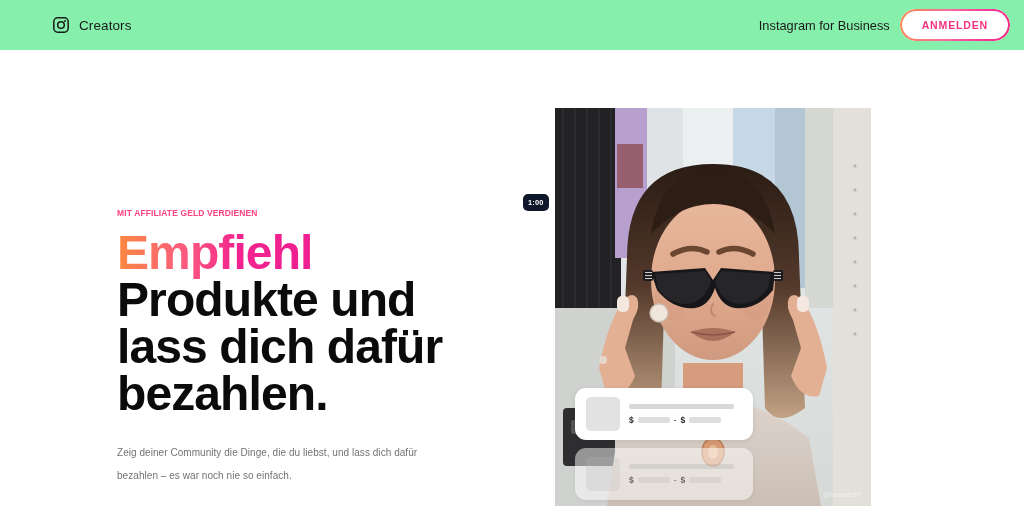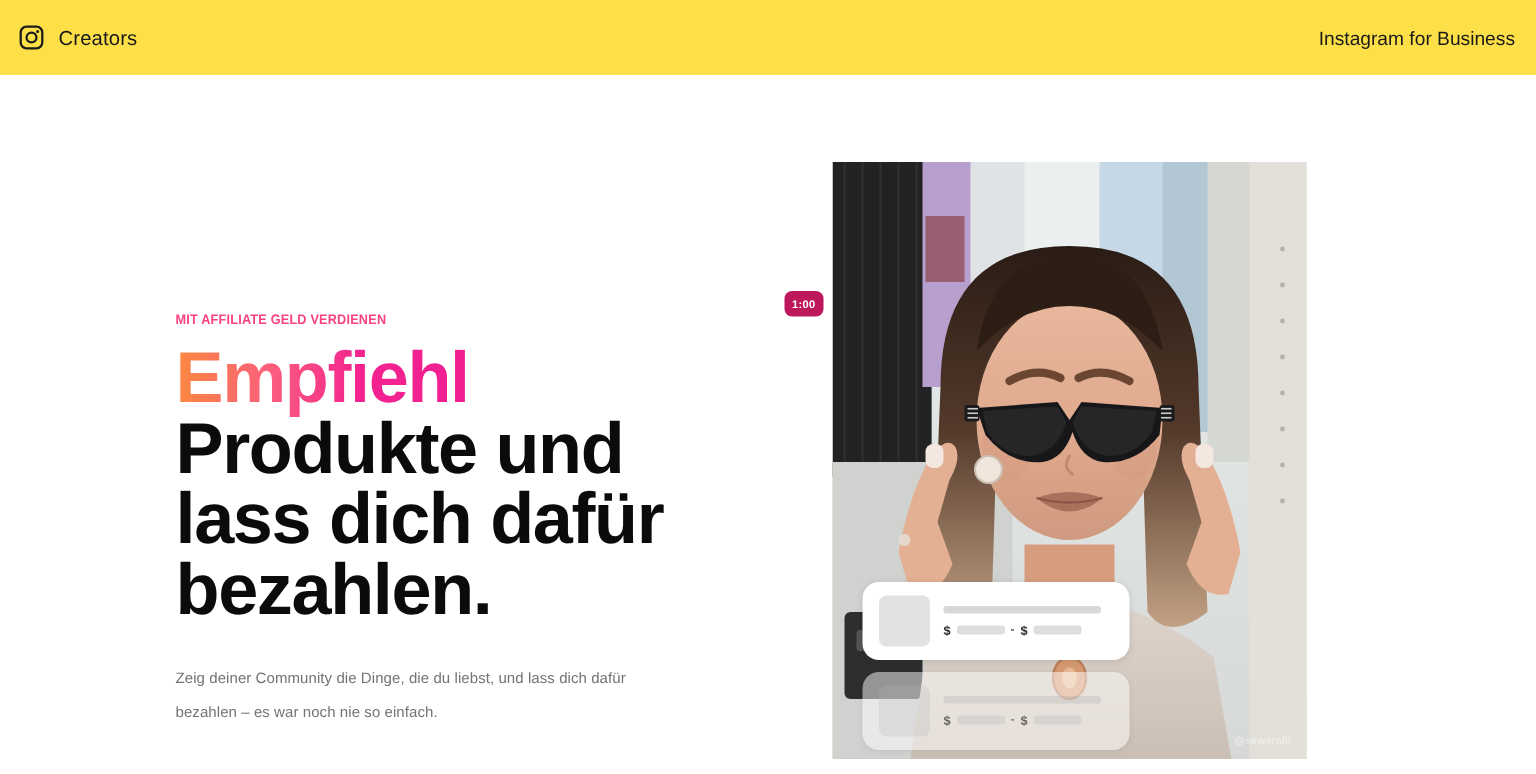--- a/index.html
+++ b/index.html
@@ -27,22 +27,23 @@
   }
 
   
   .header {
     position: absolute;
     top: 0; left: 0;
     width: 1024px;
     height: 50px;
     display: flex;
     align-items: center;
-    background: #fde047;
+    background: #86efac;
     z-index: 20;
+    padding-left: 40px;
   }
 
   .brand {
     display: flex;
     align-items: center;
     gap: 9px;
     margin-left: 12px;
     cursor: pointer;
   }
 
@@ -203,21 +204,21 @@
   .media-svg { display: block; width: 100%; height: 100%; }
 
   .time-badge {
     position: absolute;
     left: -32px;
     top: 86px;
     min-width: 22px;
     height: 17px;
     padding: 0 5px;
     border-radius: 5px;
-    background: #be185d;
+    background: #0f172a;
     display: flex;
     align-items: center;
     justify-content: center;
     z-index: 6;
   }
   .time-badge span {
     font-size: 7.4px;
     font-weight: 600;
     color: #ffffff;
     letter-spacing: 0.2px;
@@ -300,20 +301,23 @@
         <rect x="2.4" y="2.4" width="19.2" height="19.2" rx="5.2" ry="5.2" fill="none" stroke="#1a1a1a" stroke-width="2"></rect>
         <circle cx="12" cy="12" r="4.4" fill="none" stroke="#1a1a1a" stroke-width="2"></circle>
         <circle cx="17.4" cy="6.7" r="1.35" fill="#1a1a1a"></circle>
       </svg>
       <span class="brand-label">Creators</span>
     </div>
 
 
     <div class="header-right">
       <a class="biz-link">Instagram for Business</a>
+      <button class="cta-btn">
+        <span class="cta-label">ANMELDEN</span>
+      </button>
     </div>
 
   </header>
 
   <section class="hero">
 
     <div class="hero-copy">
       <div class="eyebrow">MIT AFFILIATE GELD VERDIENEN</div>
       <h1 class="headline"><span class="grad-word">Empfiehl</span><span> Produkte und lass dich dafür bezahlen.</span></h1>
       <p class="subcopy">Zeig deiner Community die Dinge, die du liebst, und lass dich dafür bezahlen – es war noch nie so einfach.</p>

